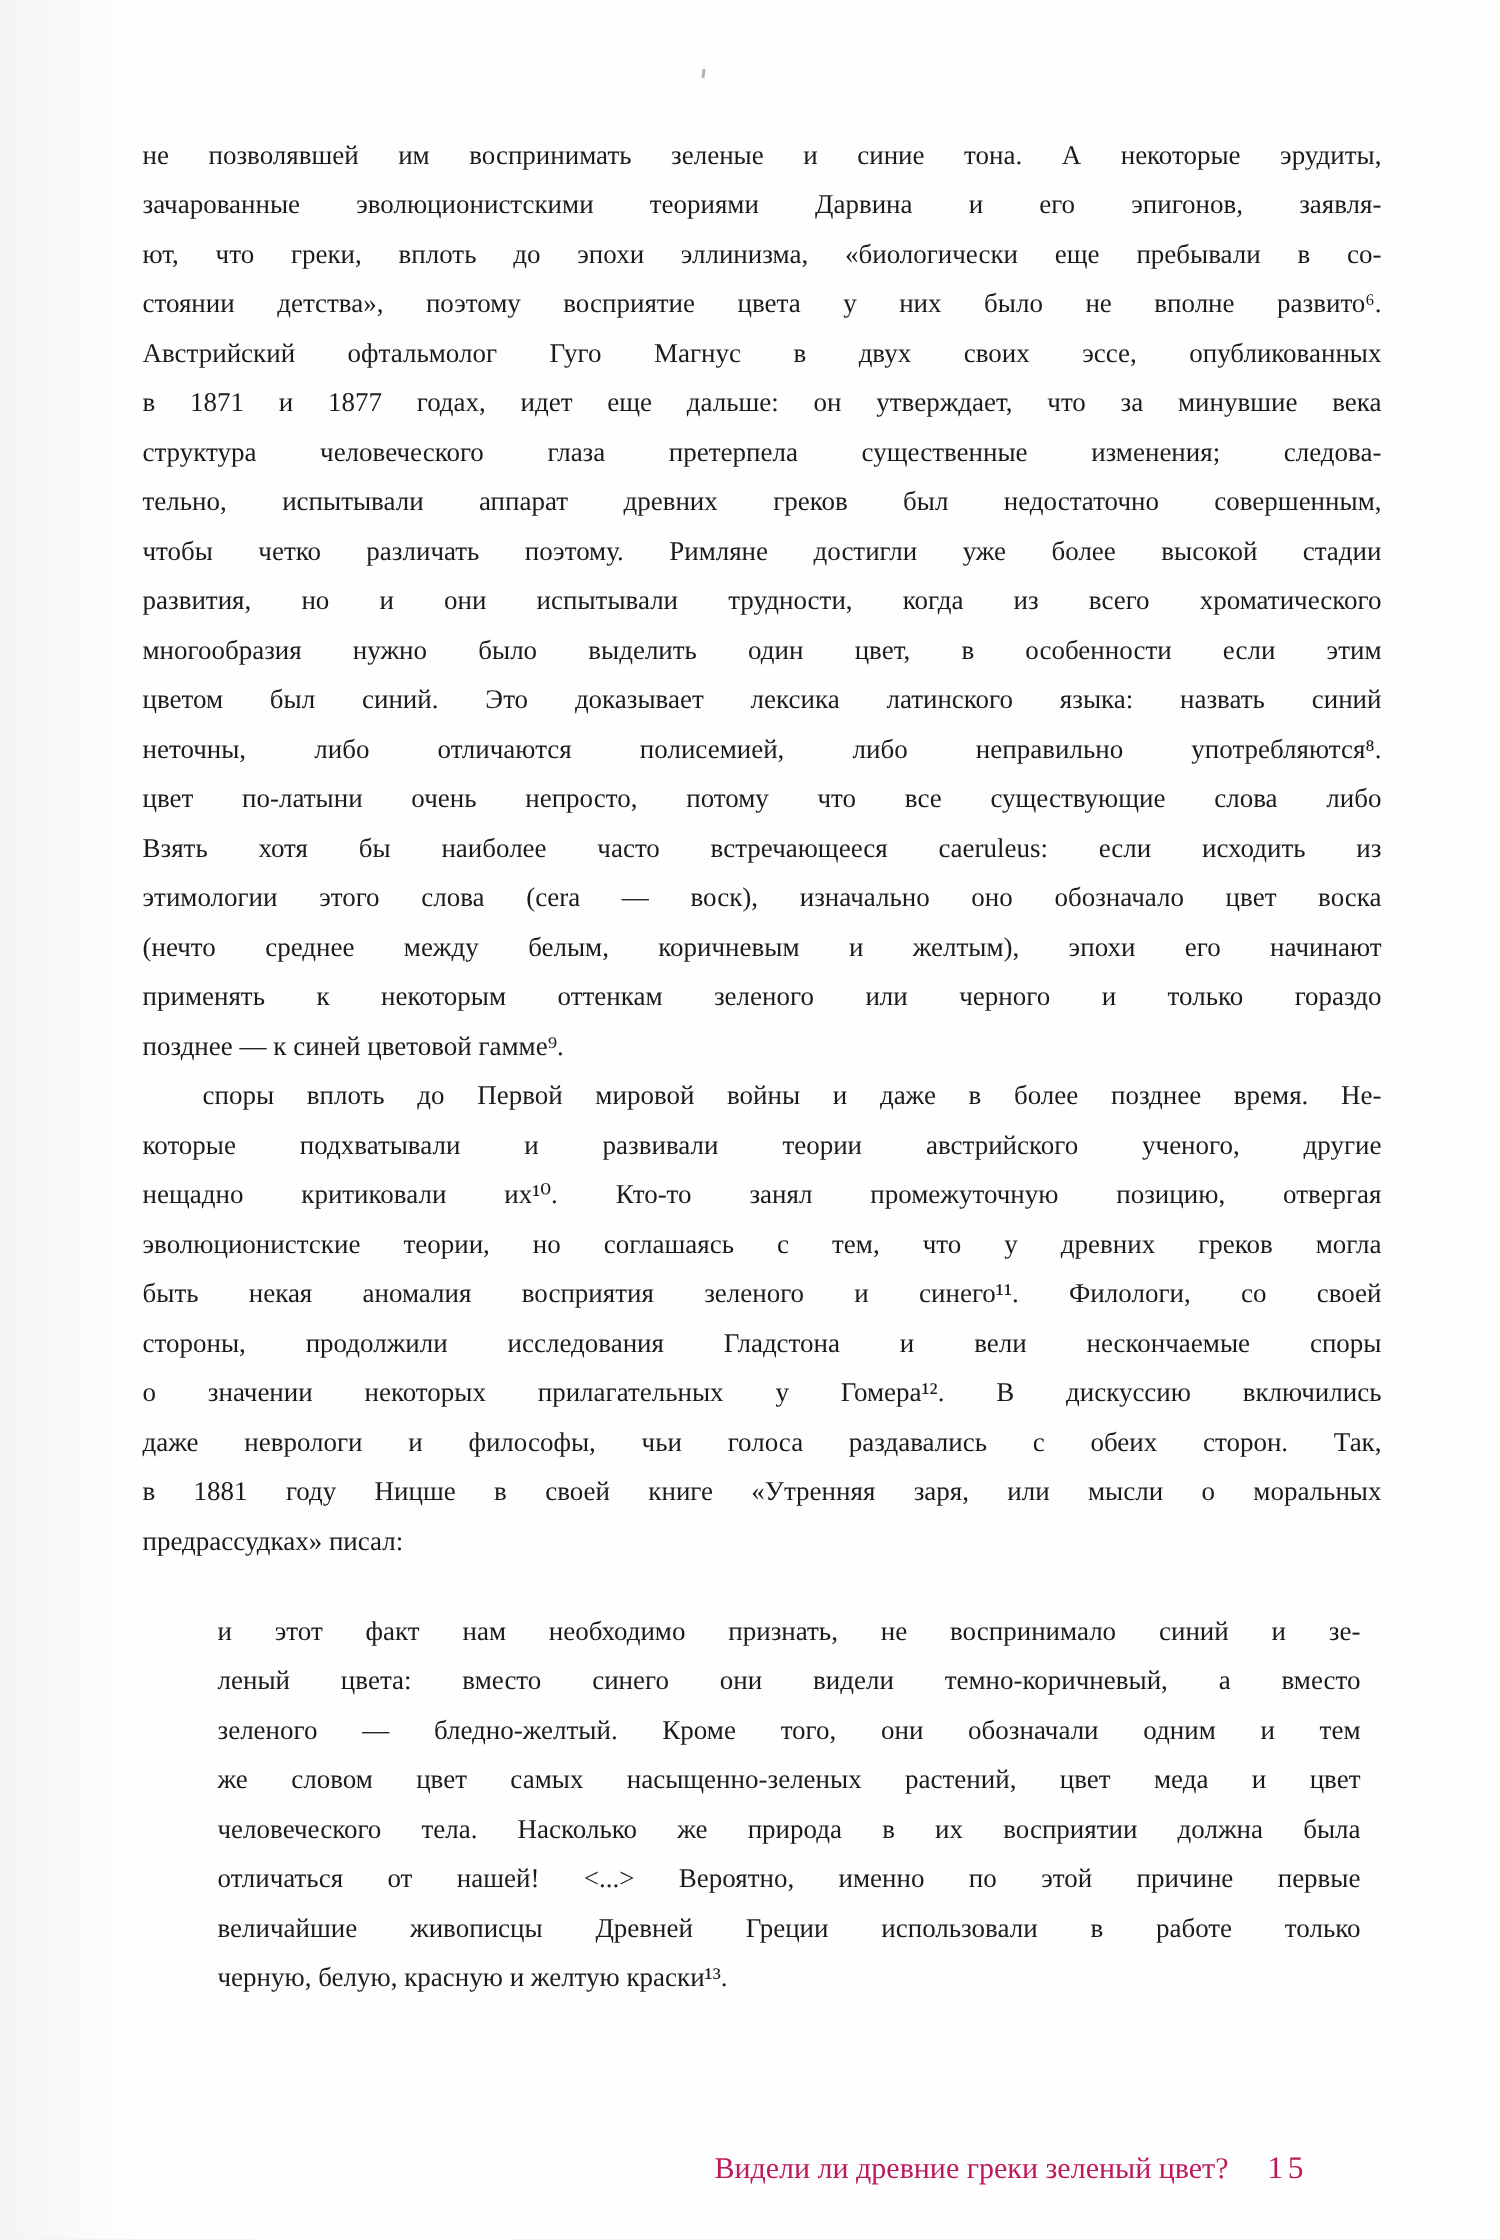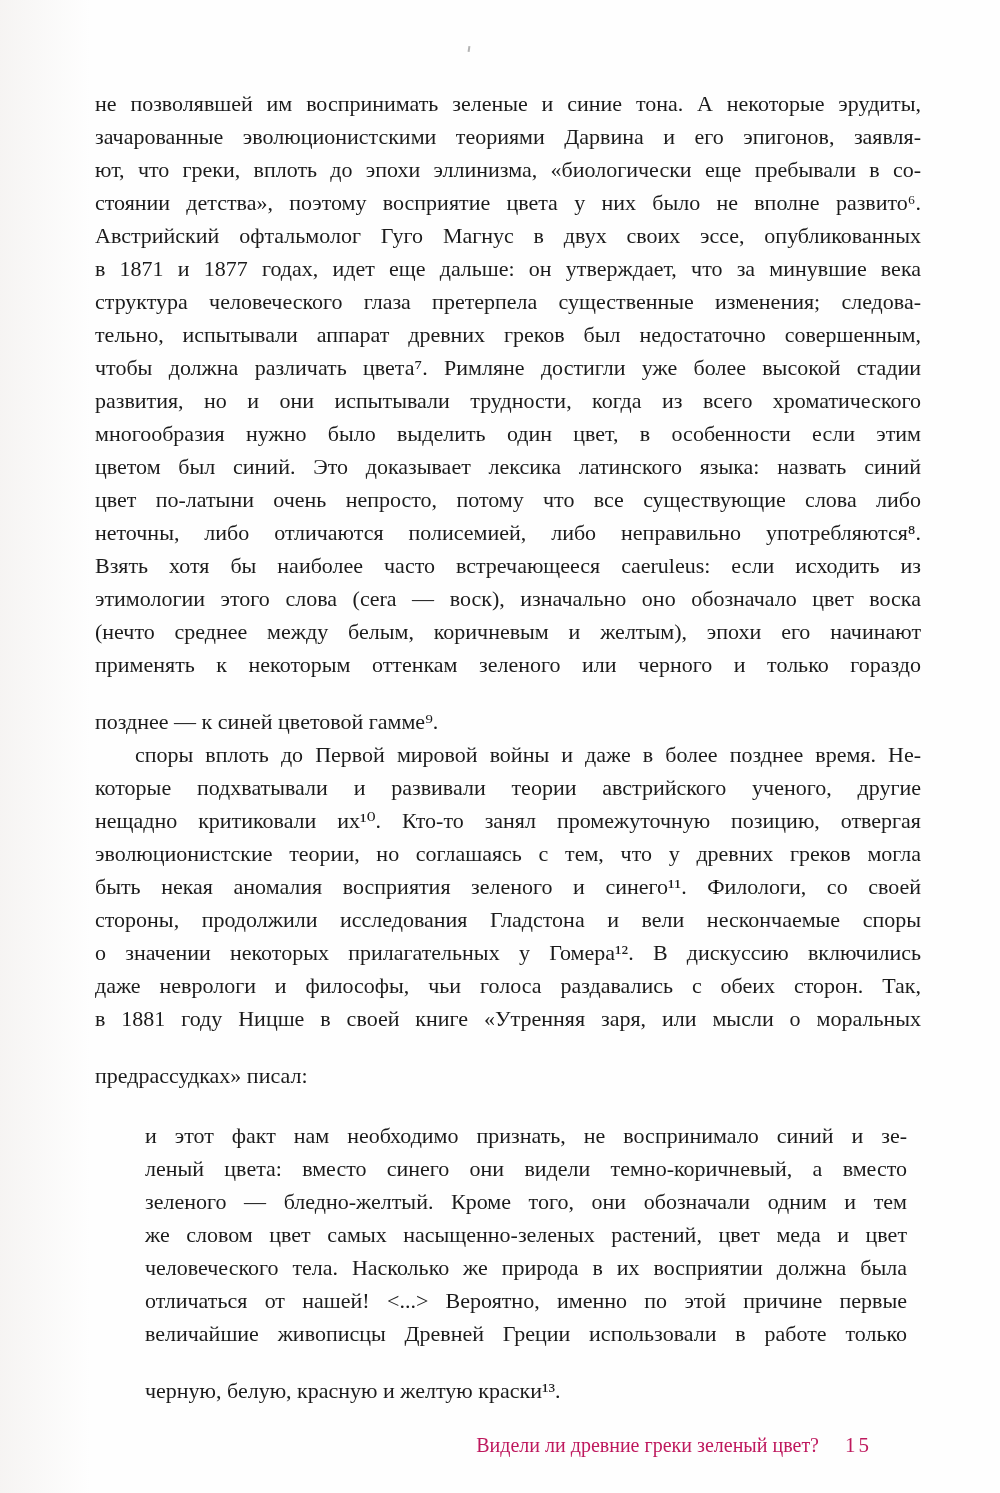--- a/index.html
+++ b/index.html
@@ -34,31 +34,30 @@
     height: 6px;
     background: #8a8a8a;
     opacity: 0.65;
     transform: rotate(8deg);
   }
   .text-block {
     position: absolute;
     left: 95px;
     top: 87px;
     width: 826px;
-    font-size: 22px;
+    font-size: 18px;
     line-height: 33px;
   }
   .line {
     text-align: justify;
     text-align-last: justify;
     -moz-text-align-last: justify;
   }
   .line.last {
     text-align-last: left;
-    margin-top: 24px;
     -moz-text-align-last: left;
   }
   .paragraph.indent-first .line:first-child {
     padding-left: 40px;
   }
   .quote {
     margin-top: 27px;
     padding-left: 50px;
     padding-right: 14px;
   }
@@ -88,26 +87,26 @@
   <div class="text-block">
     <div class="paragraph">
         <div class="line">не позволявшей им воспринимать зеленые и синие тона. А некоторые эрудиты,</div>
         <div class="line">зачарованные эволюционистскими теориями Дарвина и его эпигонов, заявля-</div>
         <div class="line">ют, что греки, вплоть до эпохи эллинизма, «биологически еще пребывали в со-</div>
         <div class="line">стоянии детства», поэтому восприятие цвета у них было не вполне развито⁶.</div>
         <div class="line">Австрийский офтальмолог Гуго Магнус в двух своих эссе, опубликованных</div>
         <div class="line">в 1871 и 1877 годах, идет еще дальше: он утверждает, что за минувшие века</div>
         <div class="line">структура человеческого глаза претерпела существенные изменения; следова-</div>
         <div class="line">тельно, испытывали аппарат древних греков был недостаточно совершенным,</div>
-        <div class="line">чтобы должна различать цвета⁷. Римляне достигли уже более высокой стадии</div>
+        <div class="line">чтобы четко различать поэтому. Римляне достигли уже более высокой стадии</div>
         <div class="line">развития, но и они испытывали трудности, когда из всего хроматического</div>
         <div class="line">многообразия нужно было выделить один цвет, в особенности если этим</div>
         <div class="line">цветом был синий. Это доказывает лексика латинского языка: назвать синий</div>
+        <div class="line">неточны, либо отличаются полисемией, либо неправильно употребляются⁸.</div>
         <div class="line">цвет по-латыни очень непросто, потому что все существующие слова либо</div>
-        <div class="line">неточны, либо отличаются полисемией, либо неправильно употребляются⁸.</div>
         <div class="line">Взять хотя бы наиболее часто встречающееся caeruleus: если исходить из</div>
         <div class="line">этимологии этого слова (cera — воск), изначально оно обозначало цвет воска</div>
         <div class="line">(нечто среднее между белым, коричневым и желтым), эпохи его начинают</div>
         <div class="line">применять к некоторым оттенкам зеленого или черного и только гораздо</div>
         <div class="line last">позднее — к синей цветовой гамме⁹.</div>
       </div>
     <div class="paragraph indent-first">
         <div class="line">споры вплоть до Первой мировой войны и даже в более позднее время. Не-</div>
         <div class="line">которые подхватывали и развивали теории австрийского ученого, другие</div>
         <div class="line">нещадно критиковали их¹⁰. Кто-то занял промежуточную позицию, отвергая</div>

